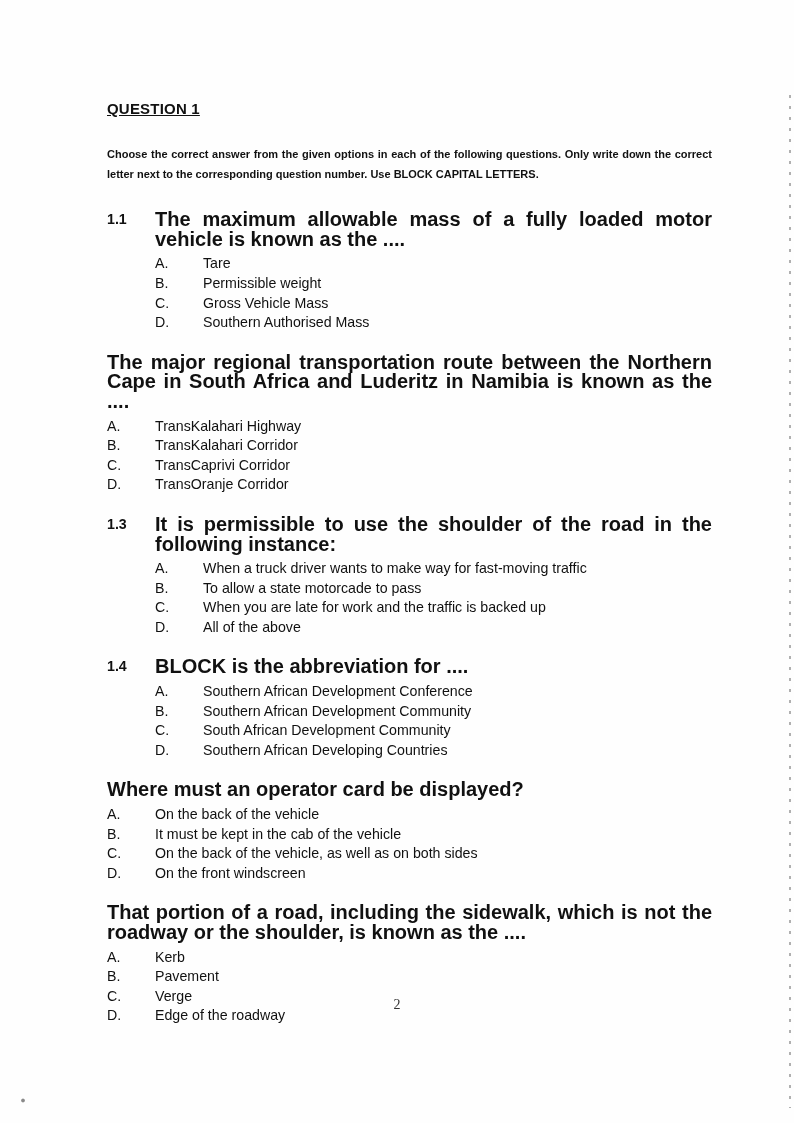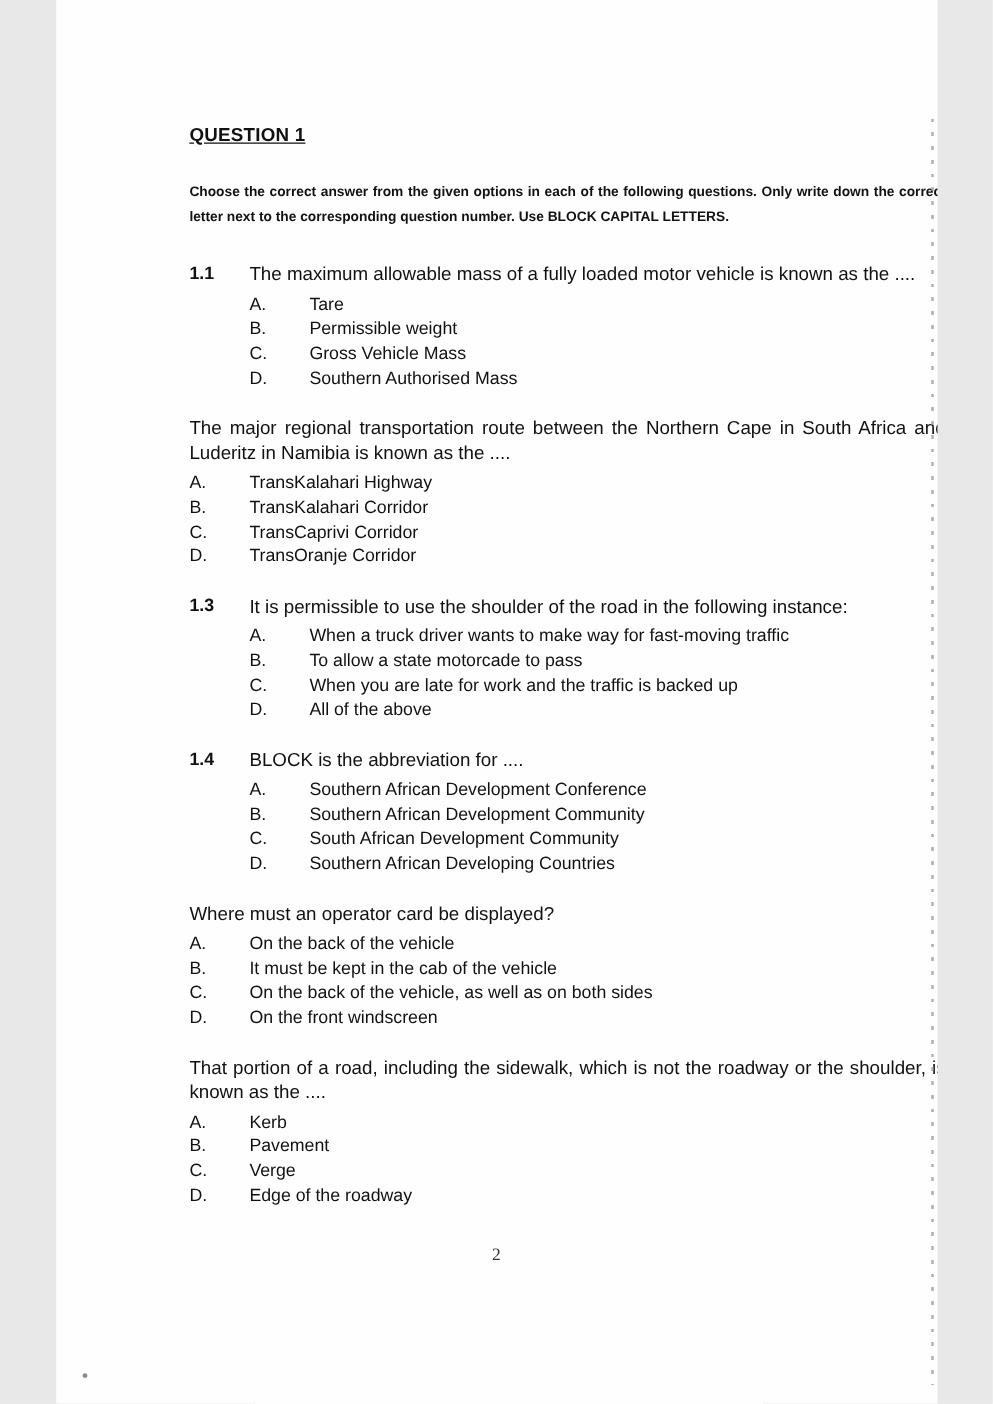--- a/index.html
+++ b/index.html
@@ -1,19 +1,19 @@
 <!DOCTYPE html>
 <html><head>
 <meta charset="utf-8">
 <style>
   * { margin: 0; padding: 0; box-sizing: border-box; }
   html, body { background: #e8e8e8; }
   .page {
     position: relative;
-    width: 705px;
+    width: 794px;
     height: 1123px;
     background: #fefefe;
     font-family: "Liberation Sans", sans-serif;
     color: #111;
     overflow: hidden;
     margin: 0 auto;
   }
   .content {
     position: absolute;
     top: 100px;
@@ -39,22 +39,22 @@
     margin-bottom: 20px;
   }
   .q-num {
     flex: 0 0 48px;
     font-size: 14.2px;
     font-weight: bold;
     line-height: 19.6px;
   }
   .q-body { flex: 1; min-width: 0; }
   .q-stem {
-    font-size: 15px;
-    font-weight: normal;
+    font-size: 20px;
+    font-weight: bold;
     line-height: 19.6px;
     text-align: justify;
     margin-bottom: 5px;
   }
   .option {
     display: flex;
     font-size: 14.2px;
     line-height: 19.6px;
   }
   .opt-letter { flex: 0 0 48px; }

